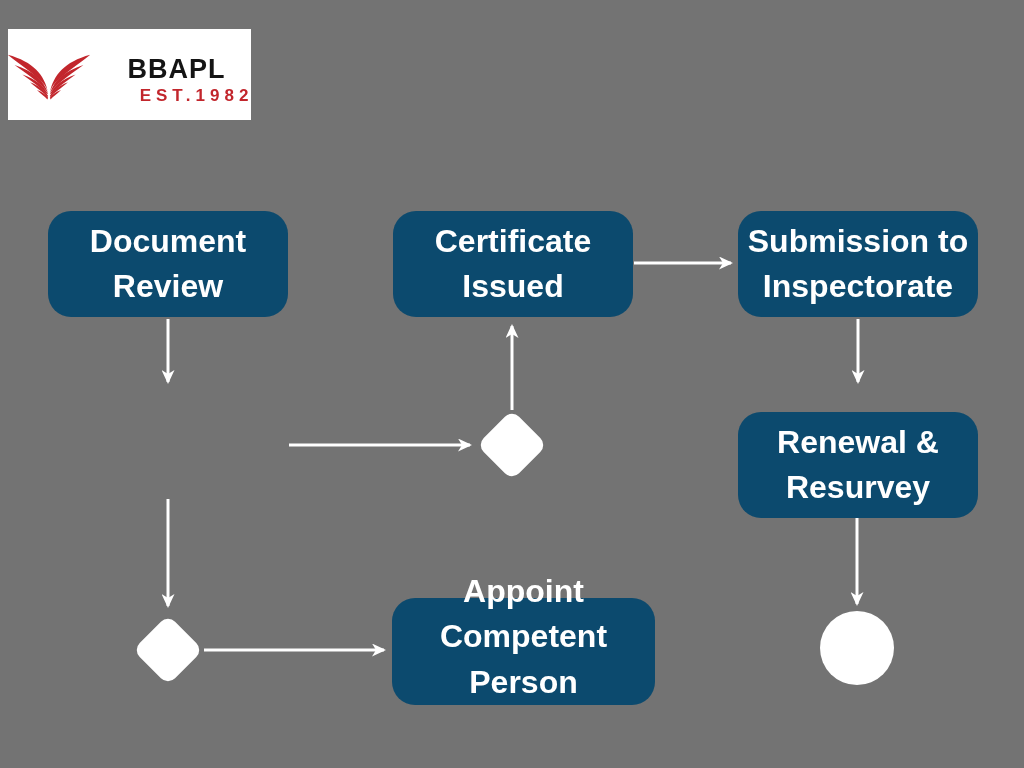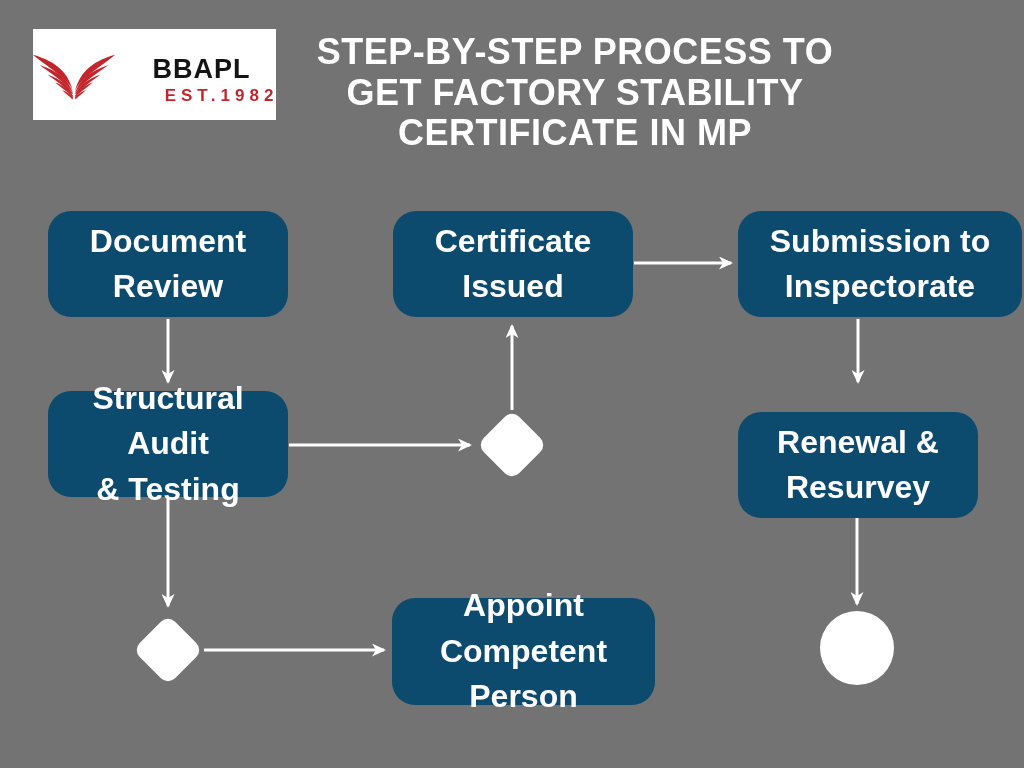--- a/index.html
+++ b/index.html
@@ -6,21 +6,21 @@
   body{
     width:1024px;height:768px;
     background:#737373;
     font-family:"Liberation Sans", sans-serif;
     overflow:hidden;
   }
   .canvas{position:relative;width:1024px;height:768px;background:#737373;}
 
   
   .logo{
-    position:absolute;left:33px;top:29px;width:243px;height:91px;
+    position:absolute;left:8px;top:29px;width:243px;height:91px;
     background:#ffffff;
     display:flex;align-items:center;justify-content:center;gap:8px;
   }
   .logo-wings{width:86px;height:58px;flex:0 0 auto;margin-top:6px;}
   .logo-text{display:flex;flex-direction:column;align-items:center;margin-top:10px;}
   .logo-brand{
     font-size:27px;font-weight:800;color:#141414;letter-spacing:1px;
     line-height:1;font-family:"Liberation Sans", sans-serif;
   }
   .logo-est{
@@ -41,24 +41,24 @@
     background:#0c4a6e;
     border-radius:23px;
     color:#ffffff;
     display:flex;align-items:center;justify-content:center;
     text-align:center;
     font-size:32px;font-weight:700;line-height:1.42;
     white-space:pre-line;
   }
   .node-doc-review{left:48px;top:211px;width:240px;height:106px;}
   .node-cert-issued{left:393px;top:211px;width:240px;height:106px;}
-  .node-submission{left:738px;top:211px;width:284px;height:106px;}
+  .node-submission{left:738px;top:211px;width:240px;height:106px;}
   .node-structural{left:48px;top:391px;width:240px;height:106px;}
   .node-renewal{left:738px;top:391px;width:240px;height:106px;margin-top:21px;}
-  .node-appoint{left:392px;top:598px;width:263px;height:107px;}
+  .node-appoint{left:392px;top:598px;width:263px;height:107px;align-items:flex-end;}
 
   .connectors{position:absolute;left:0;top:0;width:1024px;height:768px;pointer-events:none;}
 </style>
 </head>
 <body>
 
 <div class="canvas">
 
   <svg class="connectors" viewBox="0 0 1024 768" xmlns="http://www.w3.org/2000/svg">
     <defs>
@@ -105,40 +105,33 @@
         <path d="M49,52 C45,45 38,40 28,36 C36,43 44,48 48,53 Z"></path>
         <path d="M49,54 C46,50 42,47 36,45 C41,50 46,53 48,56 Z"></path>
       </g>
     </svg>
     <div class="logo-text">
       <span class="logo-brand">BBAPL</span>
       <span class="logo-est">EST.1982</span>
     </div>
   </div>
 
-  <div class="title">STEP-BY-STEP PROCESS TO
-GET FACTORY STABILITY
-CERTIFICATE IN MP</div>
 
   <div class="node node-doc-review">
     <span>Document
 Review</span>
   </div>
   <div class="node node-cert-issued">
     <span>Certificate
 Issued</span>
   </div>
   <div class="node node-submission">
     <span>Submission to
 Inspectorate</span>
   </div>
-  <div class="node node-structural">
-    <span>Structural Audit
-&amp; Testing</span>
-  </div>
   <div class="node node-renewal">
     <span>Renewal &amp;
 Resurvey</span>
   </div>
   <div class="node node-appoint">
     <span>Appoint
 Competent Person</span>
   </div>
 
 </div>

